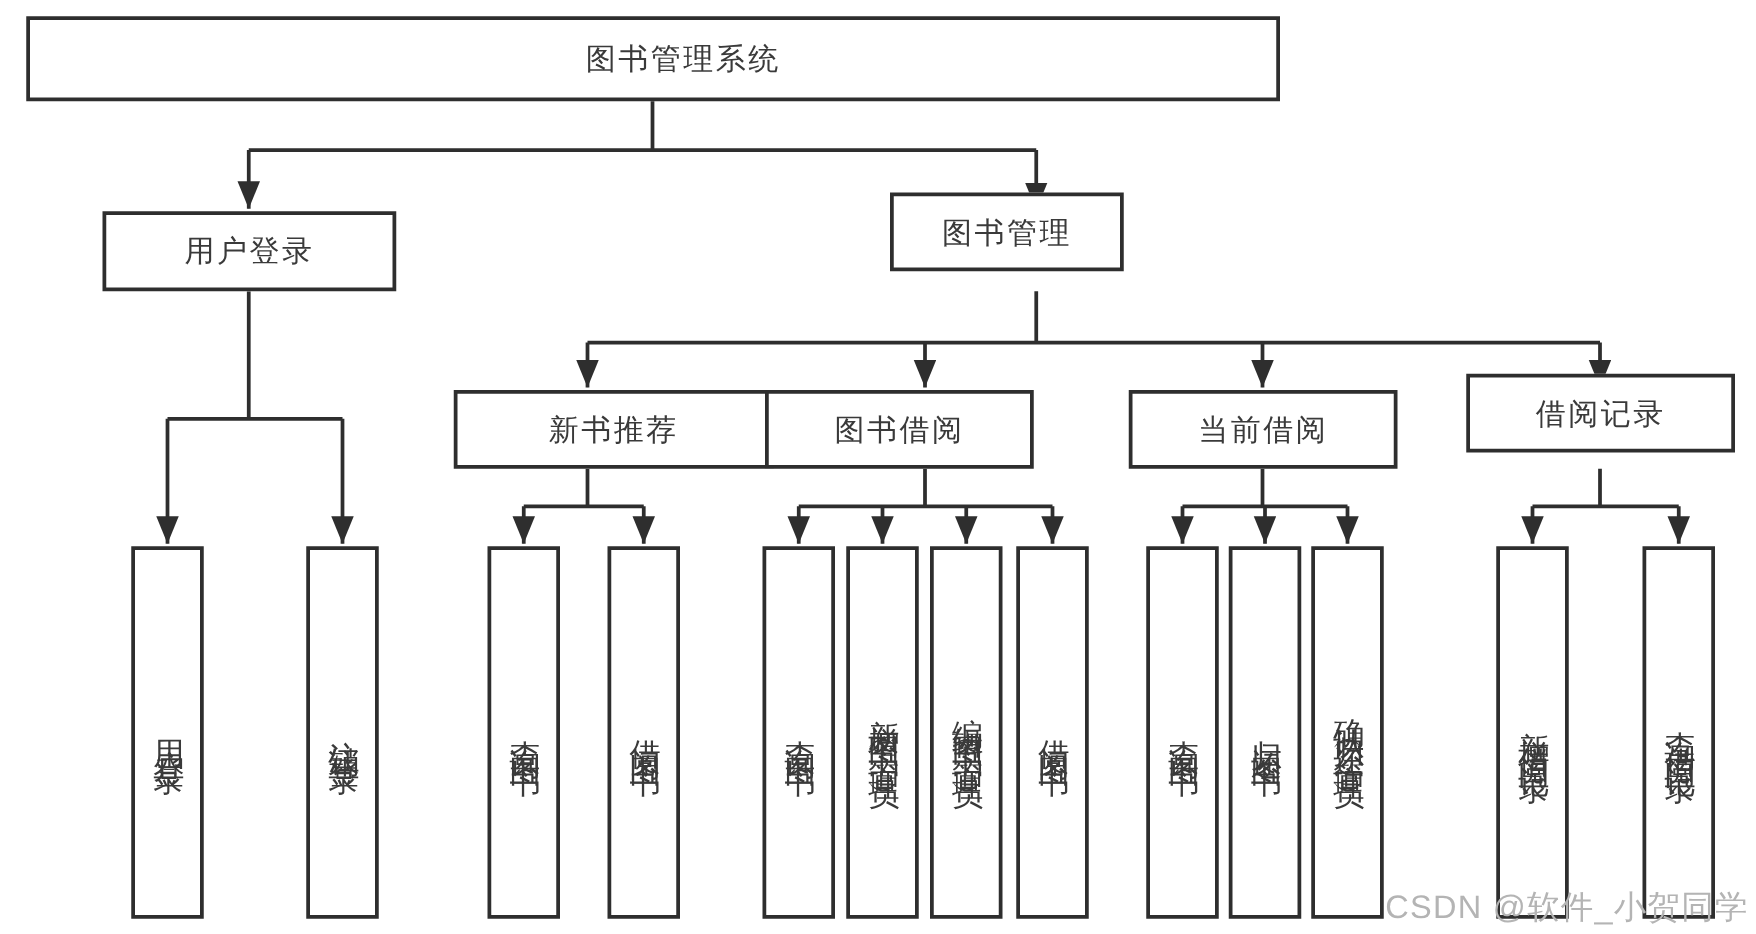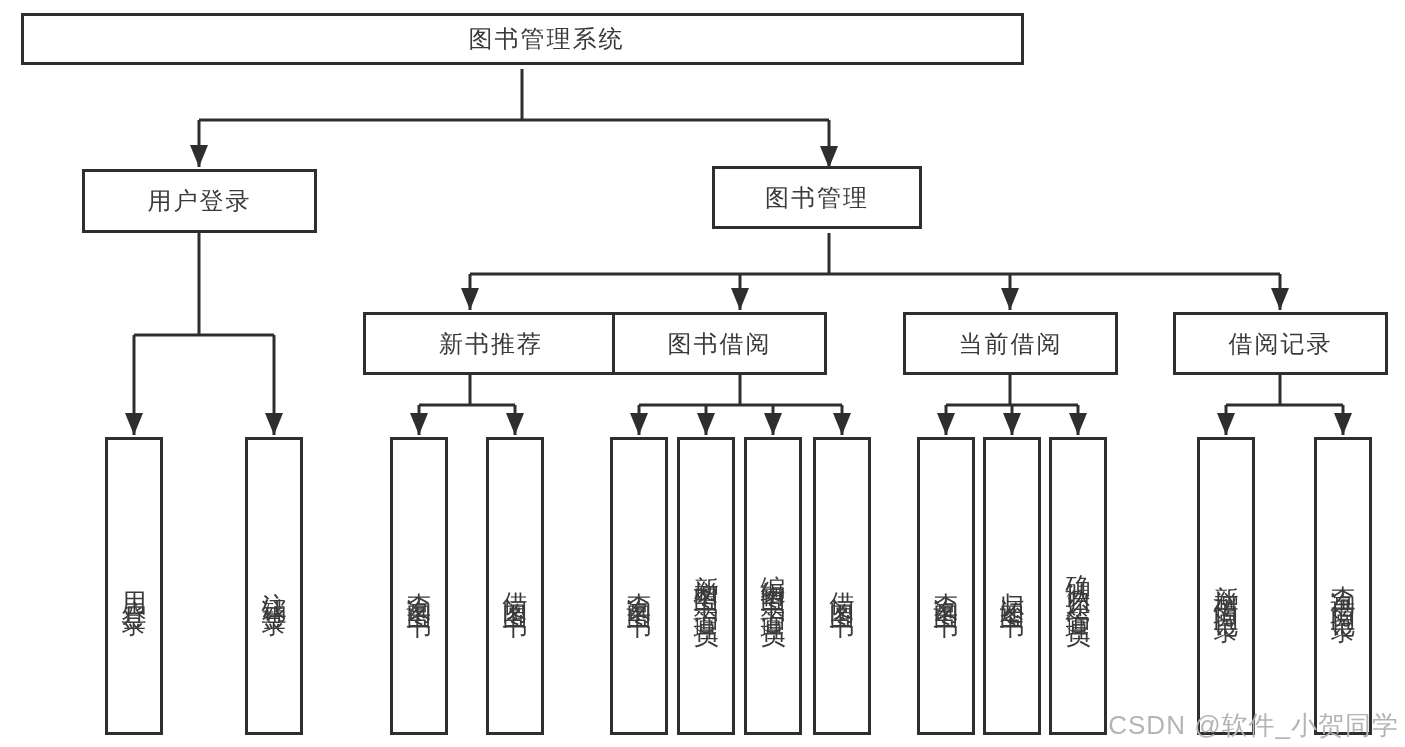--- a/index.html
+++ b/index.html
@@ -86,29 +86,29 @@
       <line x1="773" y1="405" x2="773" y2="435" marker-end="url(#arw)"></line>
       <line x1="842" y1="405" x2="842" y2="435" marker-end="url(#arw)"></line>
       <line x1="946" y1="405" x2="946" y2="435" marker-end="url(#arw)"></line>
       <line x1="1012" y1="405" x2="1012" y2="435" marker-end="url(#arw)"></line>
       <line x1="1078" y1="405" x2="1078" y2="435" marker-end="url(#arw)"></line>
       <line x1="1226" y1="405" x2="1226" y2="435" marker-end="url(#arw)"></line>
       <line x1="1343" y1="405" x2="1343" y2="435" marker-end="url(#arw)"></line>
     </g>
   </svg>
 
-  <div class="node hnode" style="left:21px;top:13px;width:1003px;height:52px;padding-left:48px;">图书管理系统</div>
+  <div class="node hnode" style="left:21px;top:13px;width:1003px;height:68px;padding-left:48px;">图书管理系统</div>
 
   <div class="node hnode" style="left:82px;top:169px;width:235px;height:64px;">用户登录</div>
-  <div class="node hnode" style="left:712px;top:166px;width:210px;height:63px;">图书管理</div>
+  <div class="node hnode" style="left:712px;top:154px;width:187px;height:63px;">图书管理</div>
 
   <div class="node hnode" style="left:363px;top:312px;width:256px;height:63px;">新书推荐</div>
   <div class="node hnode" style="left:612px;top:312px;width:215px;height:63px;">图书借阅</div>
   <div class="node hnode" style="left:903px;top:312px;width:215px;height:63px;">当前借阅</div>
-  <div class="node hnode" style="left:1173px;top:312px;width:215px;height:63px;">借阅记录</div>
+  <div class="node hnode" style="left:1173px;top:299px;width:215px;height:63px;">借阅记录</div>
 
   <div class="node leaf" style="left:105px;top:437px;width:58px;height:298px;">用户登录</div>
   <div class="node leaf" style="left:245px;top:437px;width:58px;height:298px;">注销登录</div>
 
   <div class="node leaf" style="left:390px;top:437px;width:58px;height:298px;">查询图书</div>
   <div class="node leaf" style="left:486px;top:437px;width:58px;height:298px;">借阅图书</div>
 
   <div class="node leaf" style="left:610px;top:437px;width:58px;height:298px;">查询图书</div>
   <div class="node leaf" style="left:677px;top:437px;width:58px;height:298px;">新增图书（管理员）</div>
   <div class="node leaf" style="left:744px;top:437px;width:58px;height:298px;">编辑图书（管理员）</div>

